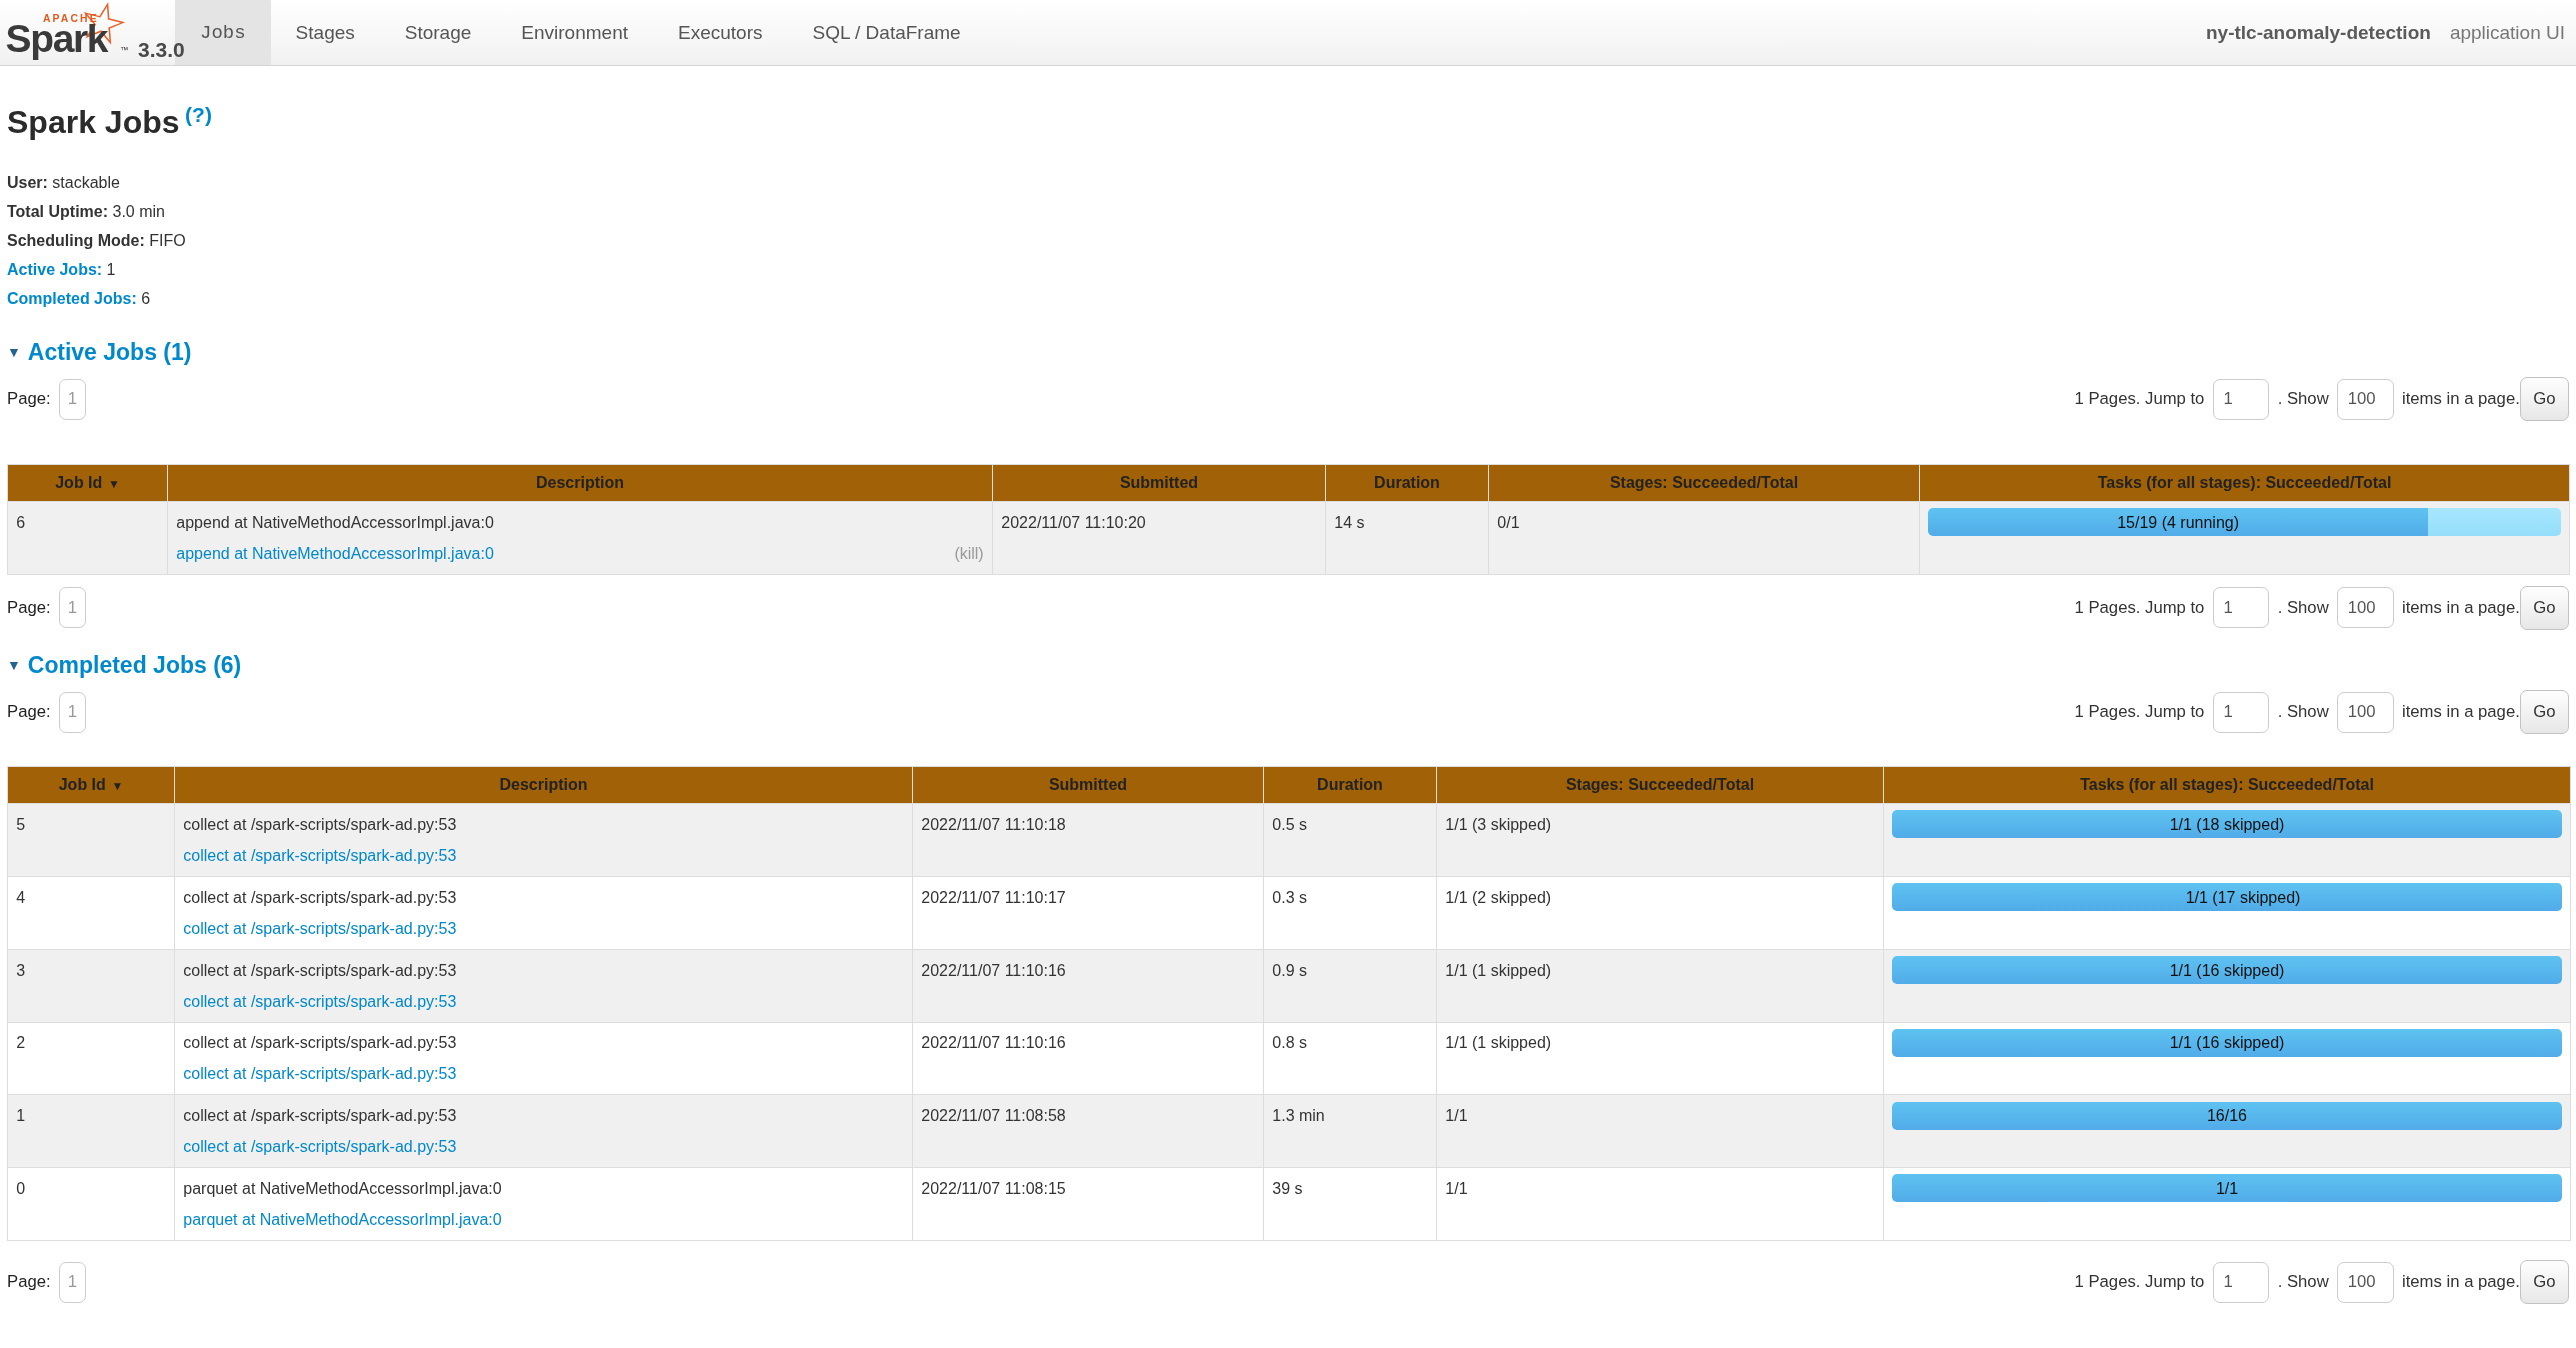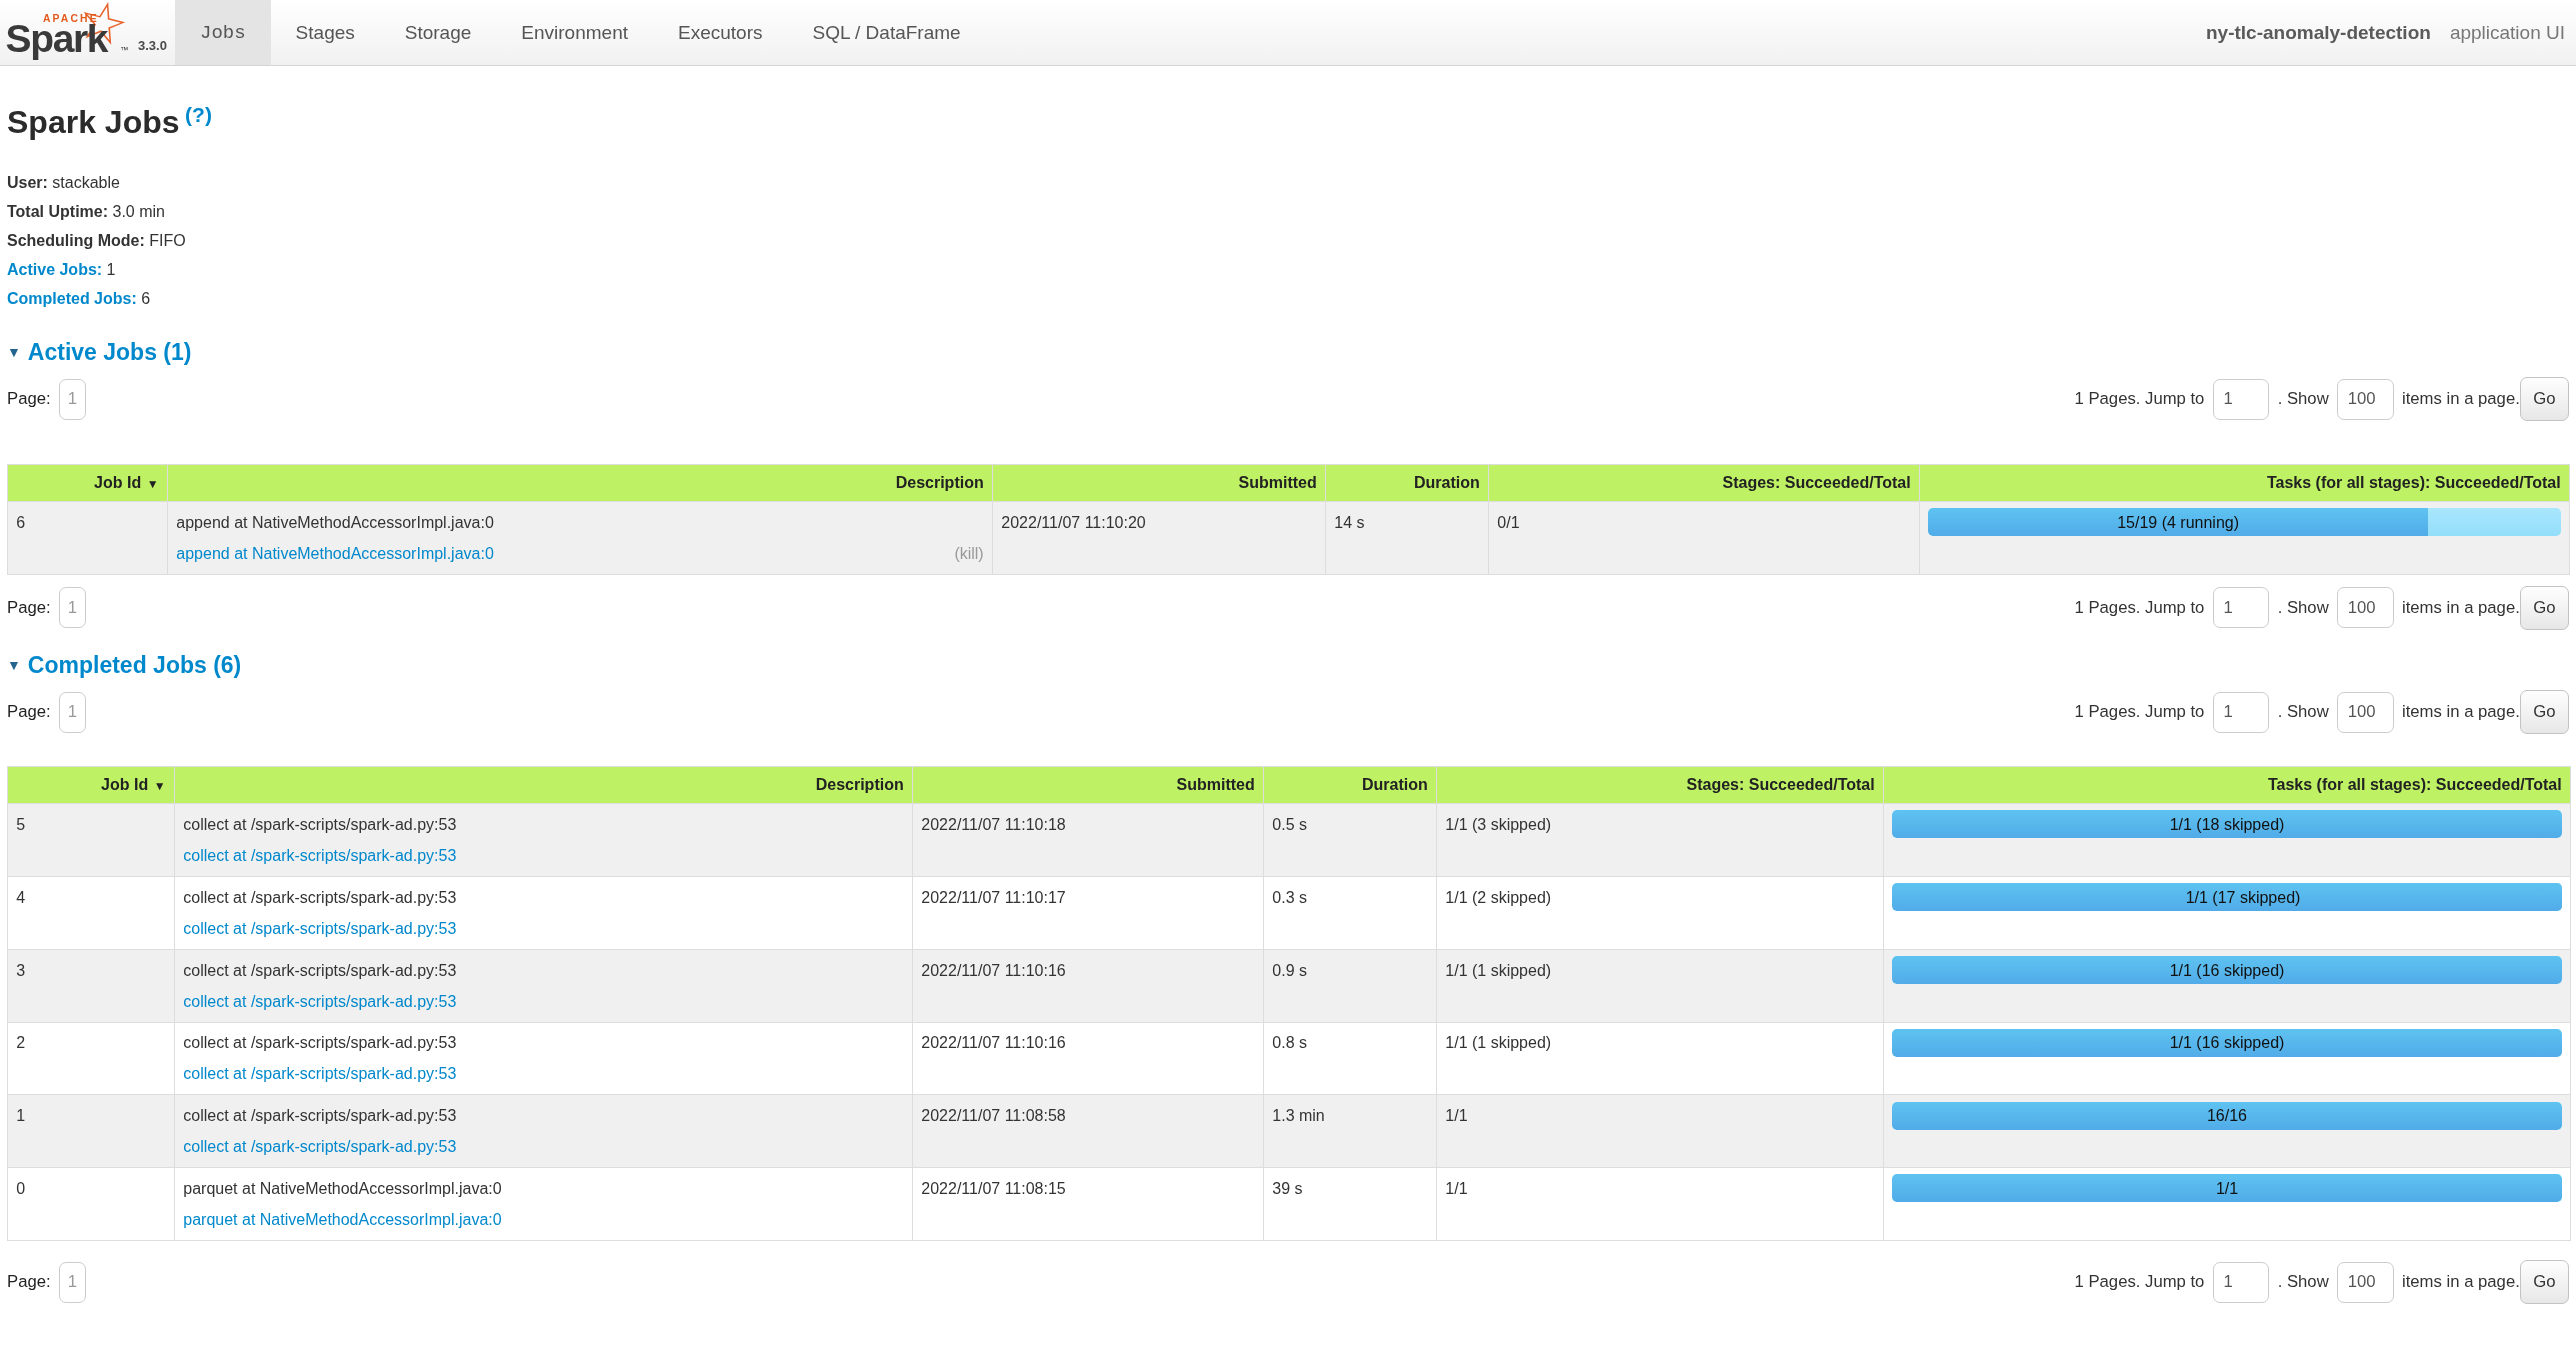--- a/index.html
+++ b/index.html
@@ -5,21 +5,21 @@
   html,body{margin:0;padding:0;background:#fff;}
   body{width:2576px;height:1349px;overflow:hidden;font-family:"Liberation Sans",sans-serif;color:#333;}
 
   
   .navbar{height:65px;display:flex;align-items:stretch;background:linear-gradient(#ffffff,#f1f1f1);border-bottom:1.4px solid #d4d4d4;}
   .logo{position:relative;width:175px;flex:0 0 auto;}
   .logo .apache{position:absolute;left:43px;top:12.5px;color:#e25a1c;font-size:10.4px;font-weight:bold;letter-spacing:2.1px;}
   .logo .spark-word{position:absolute;left:5.6px;top:16.7px;font-size:39px;font-weight:bold;color:#3a3a3a;letter-spacing:-1.4px;}
   .logo .star{position:absolute;left:78px;top:-9.7px;font-size:56px;color:#e8632b;transform:rotate(14deg);}
   .logo .tm{position:absolute;left:120px;top:45px;font-size:8.3px;color:#3a3a3a;}
-  .logo .version{position:absolute;left:138px;top:38px;font-size:13px;font-weight:bold;color:#4a4a4a;}
+  .logo .version{position:absolute;left:138px;top:38px;font-size:21px;font-weight:bold;color:#4a4a4a;}
   .tabs{display:flex;margin:0;padding:0;list-style:none;}
   .tab{display:flex;align-items:center;padding:0 25px;font-size:19px;color:#555;cursor:pointer;}
   .tab.active{background:#e4e4e4;font-family:Liberation Mono, monospace;}
   .app-title{margin-left:auto;display:flex;align-items:center;gap:19px;padding-right:11px;font-size:19px;color:#777;justify-content:flex-end;}
   .app-title .name{font-weight:bold;color:#5a5a5a;}
 
   
   .content{padding:0 7px;}
   h3.page-title{margin:31px 0 0;font-size:32px;line-height:36px;font-weight:bold;color:#2b2b2b;}
   .help{color:#0088cc;font-size:21px;vertical-align:11px;margin-left:5.6px;}
@@ -39,21 +39,21 @@
   .pagerow.gap-b2{margin-bottom:32px;}
   .pagerow.last{margin-top:19.5px;}
   .pager-left{display:flex;align-items:center;font-size:16.7px;color:#222;}
   .page-box{width:25px;height:39px;margin-left:8.3px;border:1.4px solid #ccc;border-radius:7px;background:#fff;display:flex;align-items:center;justify-content:center;font-size:16.7px;color:#999;}
   .pager-right{display:flex;align-items:center;font-size:16.7px;color:#333;}
   .pager-input{width:45px;height:39px;margin:0 8.3px;border:1.4px solid #ccc;border-radius:7px;background:#fff;display:flex;align-items:center;padding-left:9.7px;font-size:16.7px;color:#555;}
   .go-btn{min-width:36px;height:42px;padding:0 5.6px;border:1.4px solid #c3c3c3;border-radius:7px;background:linear-gradient(#fefefe,#e7e7e7);display:flex;align-items:center;justify-content:center;font-size:16.7px;color:#333;cursor:pointer;}
 
   
   table.jobs{border-collapse:collapse;table-layout:fixed;width:2562px;font-size:16px;margin-top:0;}
-  table.jobs th{border:0.7px solid #ddd;border-bottom:1.4px solid #ddd;background:#bef264;padding:9px 8.3px;text-align:right;font-weight:bold;color:#222;cursor:pointer;}
+  table.jobs th{border:0.7px solid #ddd;border-bottom:1.4px solid #ddd;background:#a16207;padding:9px 8.3px;text-align:center;font-weight:bold;color:#222;cursor:pointer;}
   table.jobs td{border:0.7px solid #ddd;padding:4.9px 8.3px;vertical-align:top;line-height:31px;}
   table.jobs tbody tr:nth-child(odd){background:#f0f0f0;}
   .sort{font-size:12px;margin-left:5.6px;color:#222;}
   .desc-title{color:#333;}
   .desc-sub{display:flex;justify-content:space-between;}
   .desc-link{color:#0088cc;text-decoration:none;cursor:pointer;}
   .kill{color:#999;}
   .progress{height:28px;margin-top:1.4px;border-radius:4.9px;background:linear-gradient(#a9e7fd,#93defb);overflow:hidden;}
   .progress .bar{height:100%;border-radius:4.9px 0 0 4.9px;background:linear-gradient(#5ec3f1,#51abe8);display:flex;align-items:center;justify-content:center;color:#111;font-size:16px;}
   .progress .bar.full{border-radius:4.9px;}

